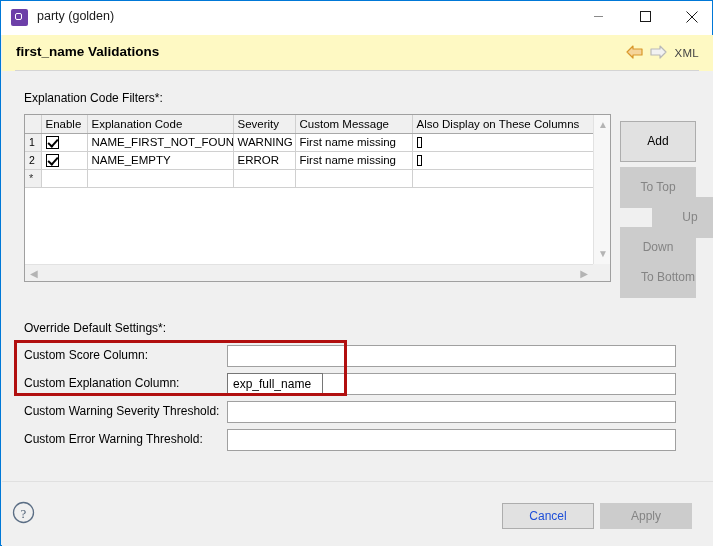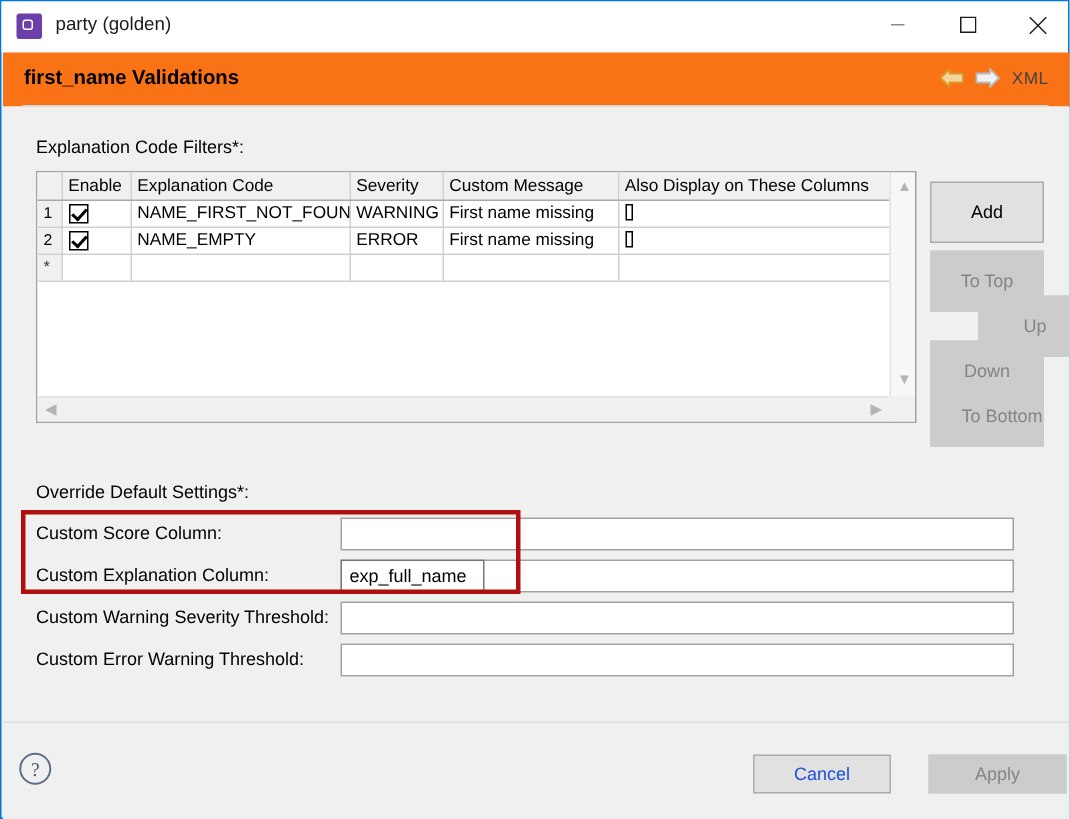--- a/index.html
+++ b/index.html
@@ -72,21 +72,21 @@
   #btn-max { left: 622px; }
   #btn-close { left: 668px; }
   .winbtn svg { display:block; margin: 0 auto; }
 
   
   #header {
     position: absolute;
     left: 1px; top: 34px;
     width: 711px;
     height: 36px;
-    background: #f97316;
+    background: #fef9c3;
   }
   #page-title {
     position: absolute;
     left: 14px; top: 9px;
     font-size: 13.5px;
     font-weight: bold;
     color: #000000;
     white-space: nowrap;
   }
   #header-tools {
@@ -359,21 +359,21 @@
     color: #000000;
     line-height: 22px;
   }
   .footbtn.disabled {
     background: #cccccc;
     border: 1px solid #cccccc;
     color: #848484;
   }
   #btn-ok     { left: 403px; }
   #btn-cancel { left: 501px; }
-  #btn-apply  { left: 618px; text-align: center; }
+  #btn-apply  { left: 599px; text-align: center; }
 </style>
 </head>
 <body>
 
 <div id="window">
 
   <div id="titlebar">
     <div id="app-icon">
       <div class="inner"></div>
     </div>

